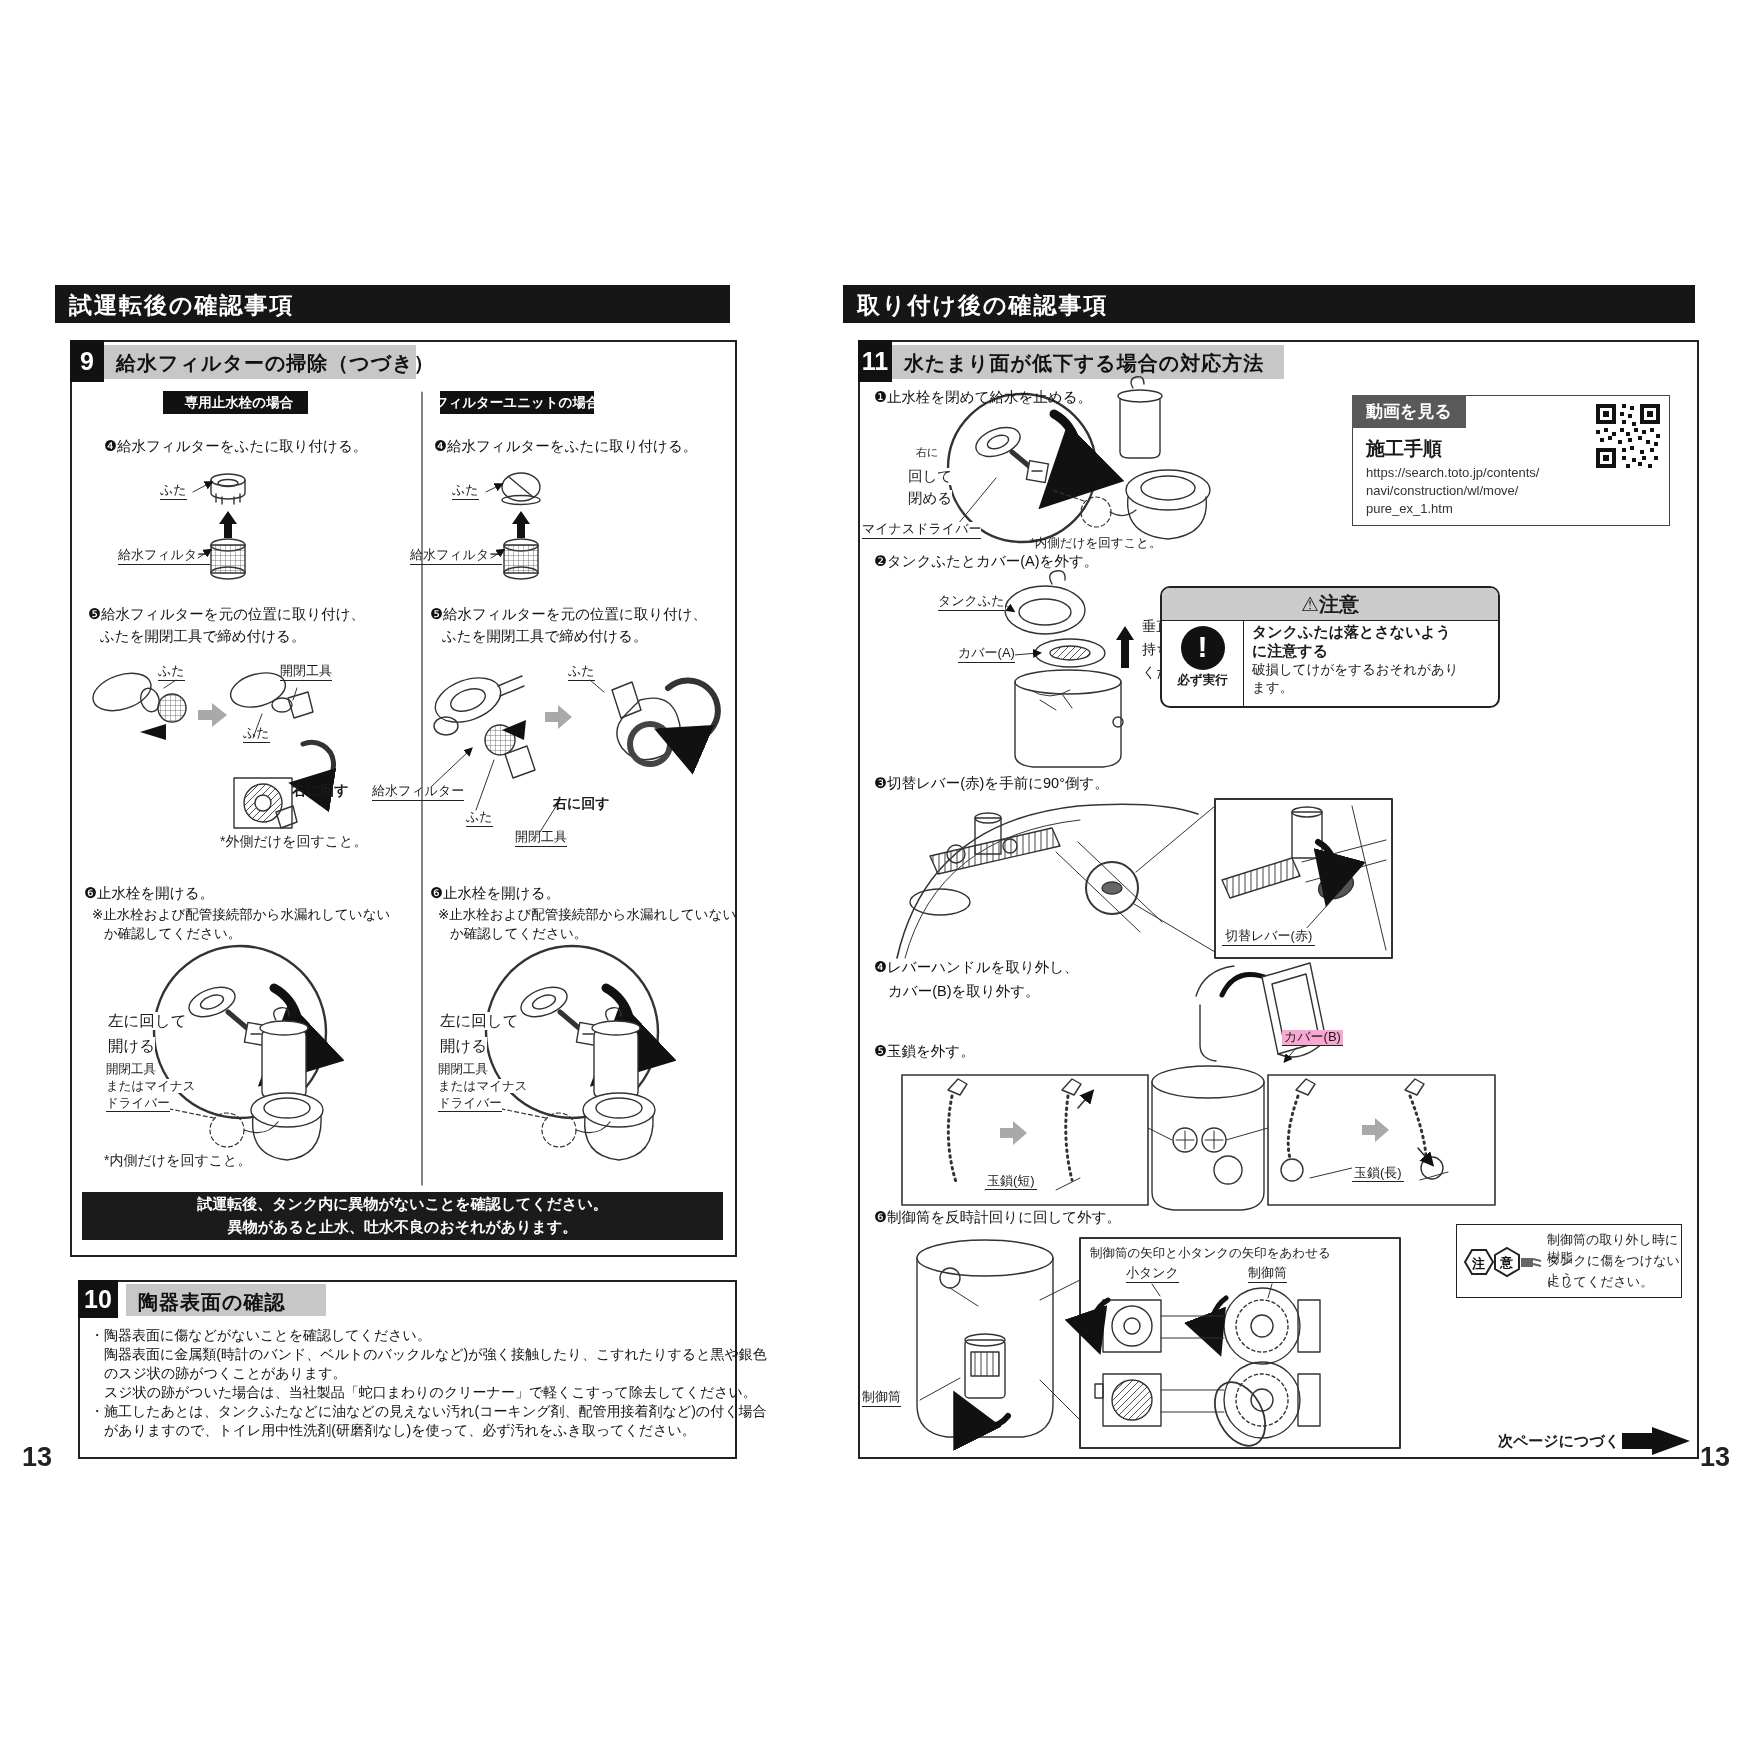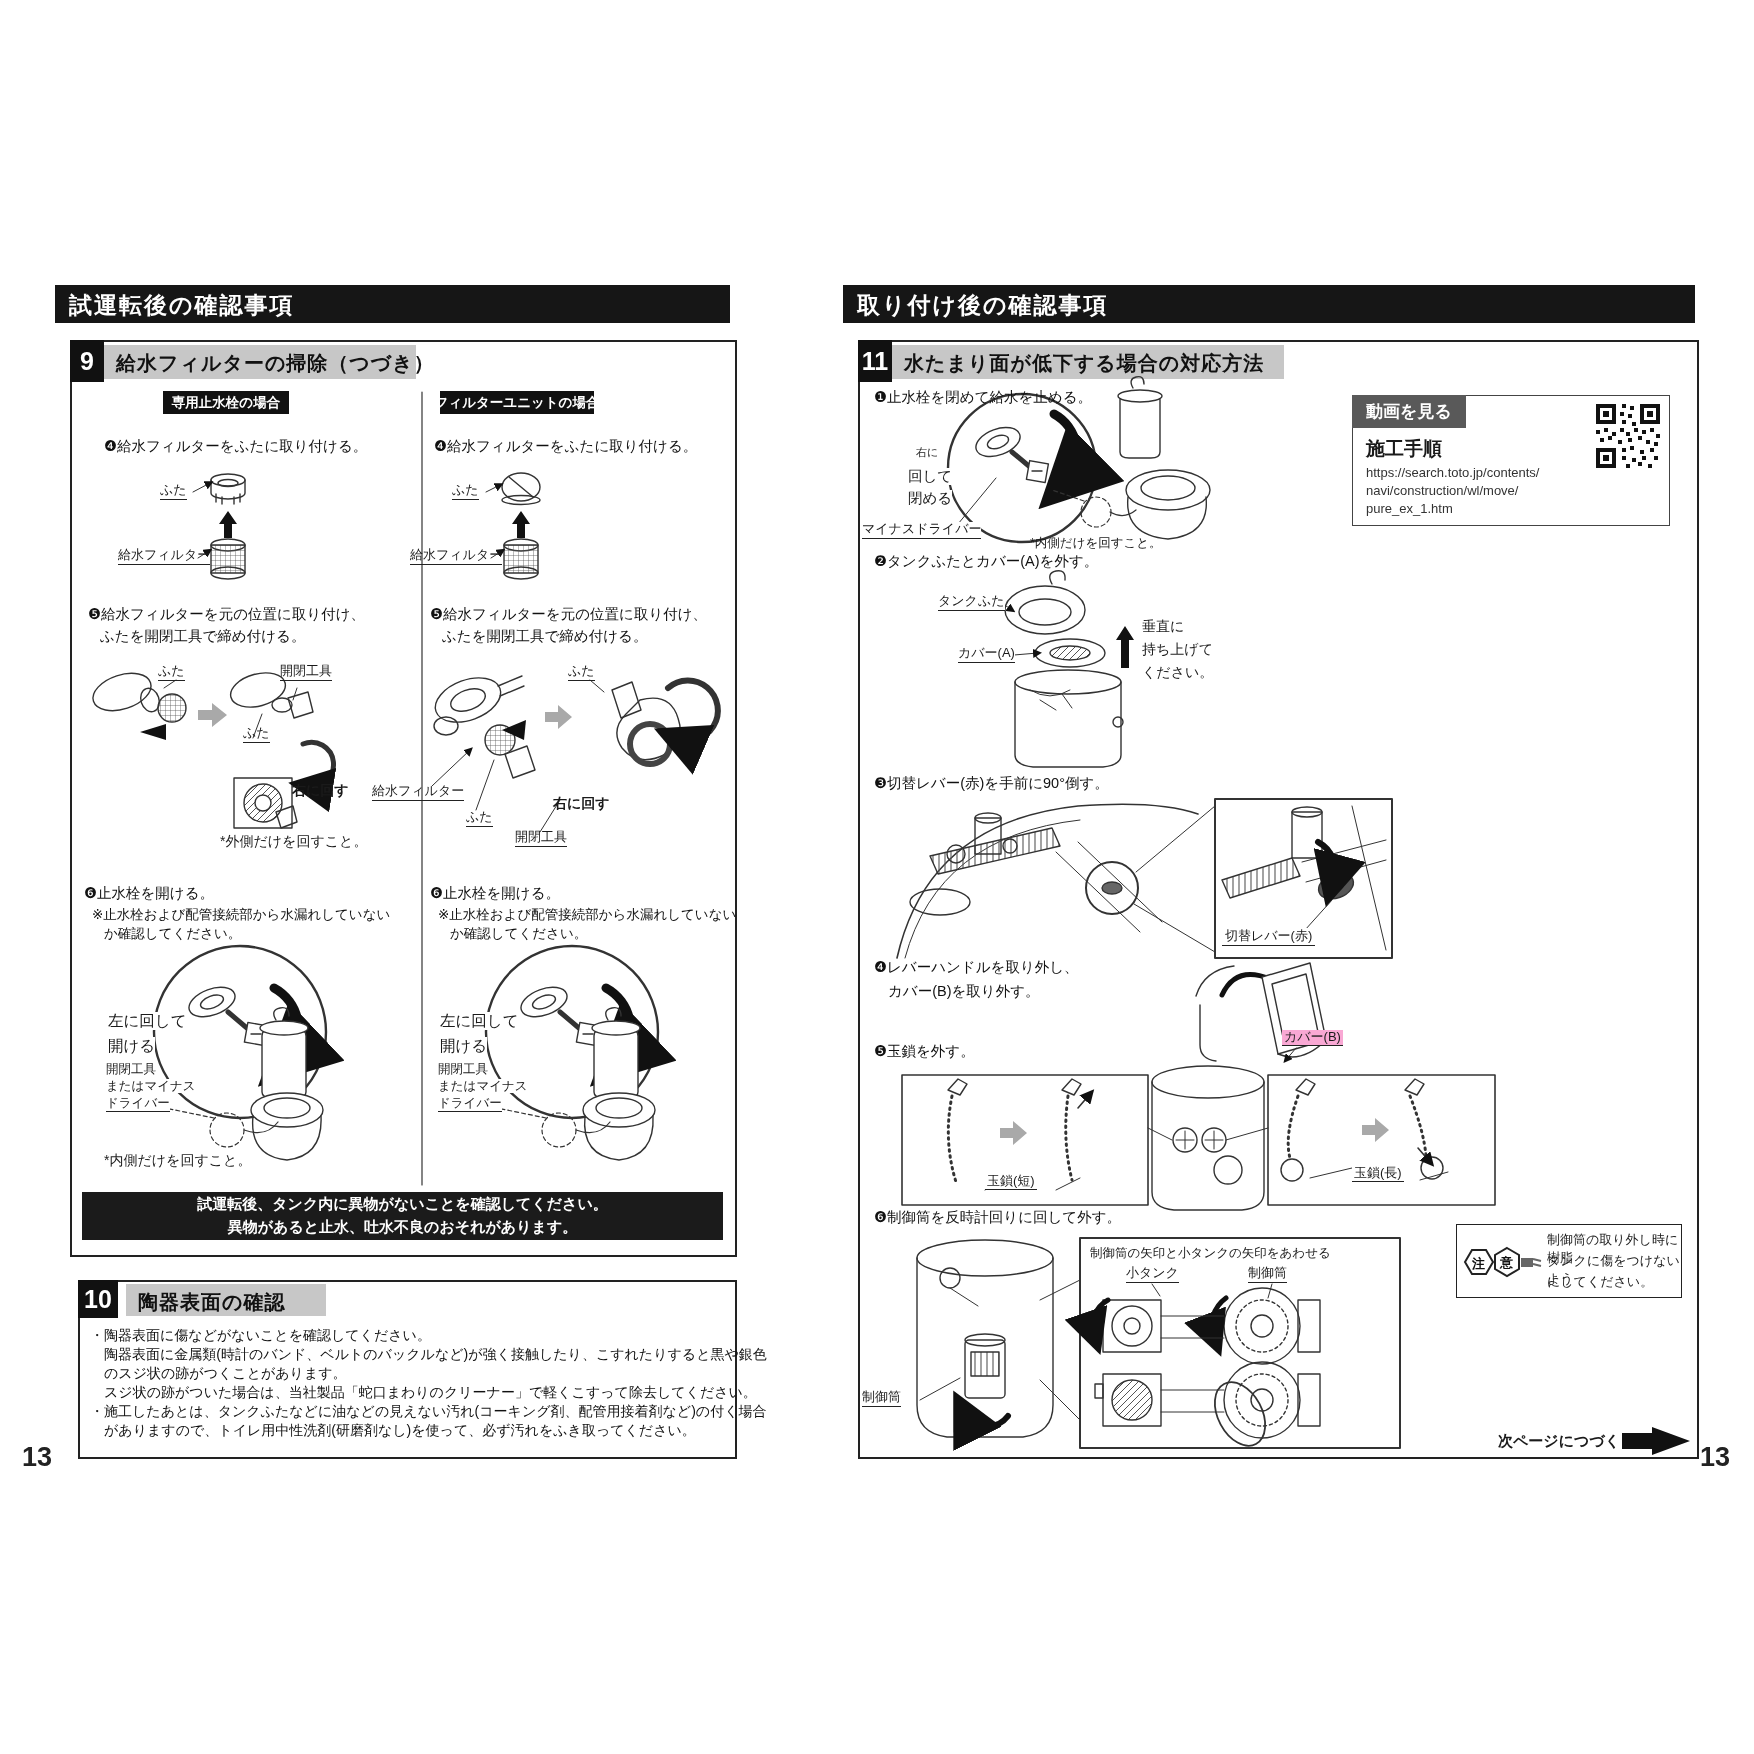--- a/index.html
+++ b/index.html
@@ -29,21 +29,21 @@
 <body>
 
 <div id="canvas">
 
   <div class="hdrbar" style="left:55px;top:285px;width:675px;height:38px;">試運転後の確認事項</div>
   <div class="hdrbar" style="left:843px;top:285px;width:852px;height:38px;">取り付け後の確認事項</div>
 
   <div class="secbox" style="left:70px;top:340px;width:663px;height:913px;"></div>
   <div class="numbox" style="left:70px;top:340px;width:34px;height:42px;">9</div>
   <div class="graybar" style="left:104px;top:345px;width:312px;height:34px;">給水フィルターの掃除（つづき）</div>
-  <div class="colhdr" style="left:163px;top:391px;width:126px;height:23px;">専用止水栓の場合</div>
+  <div class="colhdr" style="left:163px;top:391px;width:138px;height:23px;padding-left:7px;">専用止水栓の場合</div>
   <div class="colhdr" style="left:440px;top:391px;width:154px;height:23px;">フィルターユニットの場合</div>
 
   <div class="secbox" style="left:78px;top:1280px;width:655px;height:175px;"></div>
   <div class="numbox" style="left:78px;top:1280px;width:40px;height:38px;">10</div>
   <div class="graybar" style="left:118px;top:1284px;width:200px;height:32px;margin-left:8px;">陶器表面の確認</div>
 
   <div class="secbox" style="left:858px;top:340px;width:837px;height:1115px;"></div>
   <div class="numbox" style="left:858px;top:340px;width:34px;height:42px;">11</div>
   <div class="graybar" style="left:892px;top:345px;width:392px;height:34px;">水たまり面が低下する場合の対応方法</div>
 
@@ -392,20 +392,35 @@
     </svg>
   </div>
 
   <span class="step" style="left:874px;top:552px;">❷タンクふたとカバー(A)を外す。</span>
   <span class="lb ul" style="left:938px;top:594px;background:#fff;">タンクふた</span>
   <span class="lb ul" style="left:958px;top:646px;background:#fff;">カバー(A)</span>
   <span class="lb" style="left:1142px;top:618px;font-size:14px;">垂直に</span>
   <span class="lb" style="left:1142px;top:641px;font-size:14px;">持ち上げて</span>
   <span class="lb" style="left:1142px;top:664px;font-size:14px;">ください。</span>
 
+  <div class="abs" style="left:1160px;top:586px;width:340px;height:122px;border:2px solid #222;border-radius:10px;background:#fff;overflow:hidden;box-sizing:border-box;">
+    <div style="background:#ccc;border-bottom:1.5px solid #222;height:32px;text-align:center;font-weight:700;font-size:20px;line-height:32px;">⚠注意</div>
+    <div style="display:flex;height:86px;">
+      <div style="width:82px;border-right:1.5px solid #222;text-align:center;padding-top:5px;box-sizing:border-box;">
+        <div style="width:44px;height:44px;border-radius:50%;background:#111;color:#fff;font-weight:700;font-size:30px;line-height:42px;margin:0 auto;">!</div>
+        <div class="b" style="font-size:12.5px;margin-top:2px;">必ず実行</div>
+      </div>
+      <div style="padding:2px 8px;">
+        <div class="b" style="font-size:15px;">タンクふたは落とさないよう</div>
+        <div class="b" style="font-size:15px;">に注意する</div>
+        <div style="font-size:13.5px;">破損してけがをするおそれがあり</div>
+        <div style="font-size:13.5px;">ます。</div>
+      </div>
+    </div>
+  </div>
 
   <span class="step" style="left:874px;top:774px;">❸切替レバー(赤)を手前に90°倒す。</span>
   <span class="lb ul" style="left:1222px;top:928px;background:#fff;padding:1px 3px;">切替レバー(赤)</span>
 
   <span class="step" style="left:874px;top:958px;">❹レバーハンドルを取り外し、</span>
   <span class="step" style="left:888px;top:982px;">カバー(B)を取り外す。</span>
   <span class="lb ul" style="left:1282px;top:1030px;background:#f9a8d4;padding:0 2px;">カバー(B)</span>
 
   <span class="step" style="left:874px;top:1042px;">❺玉鎖を外す。</span>
   <span class="lb ul" style="left:985px;top:1174px;background:#fff;padding:0 2px;">玉鎖(短)</span>

